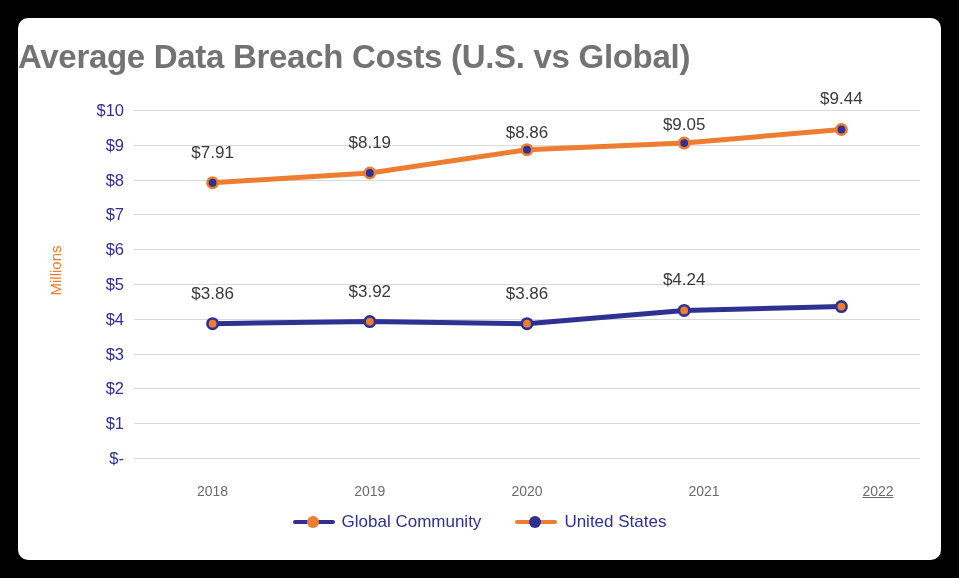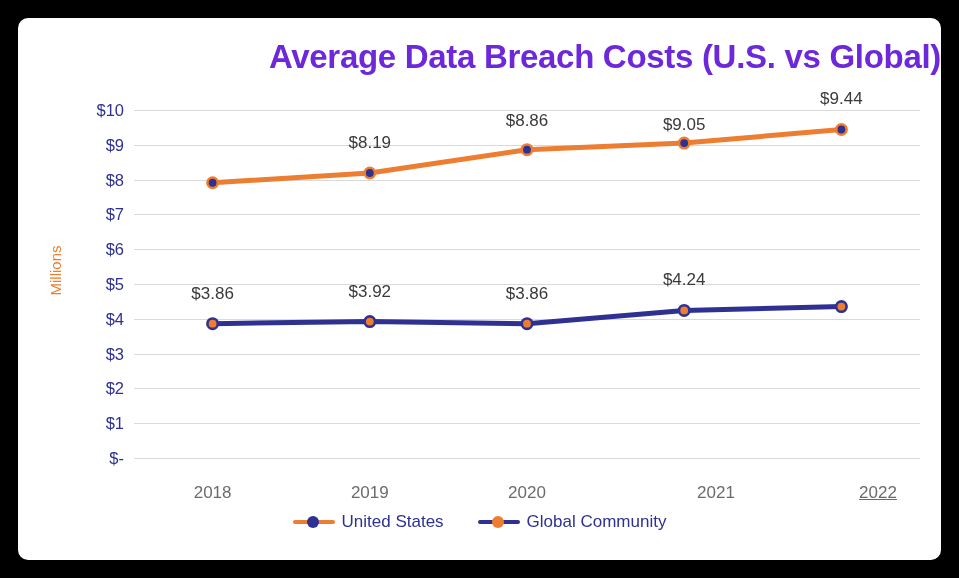--- a/index.html
+++ b/index.html
@@ -33,24 +33,24 @@
     border-radius: 10px;
     overflow: hidden;
   }
 
   
   #chart-title {
     position: absolute;
     left: 0;
     top: 20px;
     width: 923px;
-    text-align: right;
+    text-align: left;
     font-size: 33px;
     font-weight: bold;
-    color: #6d28d9;
+    color: #737373;
     letter-spacing: -0.3px;
     white-space: nowrap;
   }
 
   
   #axis-title-millions {
     position: absolute;
     left: -23px;
     top: 244px;
     width: 120px;
@@ -105,21 +105,21 @@
     top: 465px;
     width: 786px;
     height: 26px;
   }
   .xtick {
     position: absolute;
     top: 0;
     width: 90px;
     margin-left: -45px;
     text-align: center;
-    font-size: 17px;
+    font-size: 14px;
     color: #6b6b6b;
     white-space: nowrap;
   }
 
   
   #series-svg {
     position: absolute;
     left: 0;
     top: 0;
     width: 923px;
@@ -231,43 +231,44 @@
         <circle cx="351.79999999999995" cy="154.988" r="5.2" fill="#2E3192" stroke="#ED7D31" stroke-width="2.6"></circle>
         <circle cx="509" cy="131.67200000000003" r="5.2" fill="#2E3192" stroke="#ED7D31" stroke-width="2.6"></circle>
         <circle cx="666.1999999999999" cy="125.05999999999999" r="5.2" fill="#2E3192" stroke="#ED7D31" stroke-width="2.6"></circle>
         <circle cx="823.4" cy="111.48800000000001" r="5.2" fill="#2E3192" stroke="#ED7D31" stroke-width="2.6"></circle>
       </svg>
 
     <div id="x-axis-labels">
         <div class="xtick" style="left: 78.6px;">2018</div>
         <div class="xtick" style="left: 235.8px;">2019</div>
         <div class="xtick" style="left: 393px;">2020</div>
-        <div class="xtick" style="left: 582px;">2021</div>
+        <div class="xtick" style="left: 570px;">2021</div>
         <div class="xtick" style="left: 744px; text-decoration: underline;">2022</div>
       </div>
 
     <div id="legend">
+        <div class="legend-item">
+          <span class="legend-marker">
+            <span class="lm-line" style="background: rgb(46, 49, 146);"></span>
+            <span class="lm-dot" style="background: rgb(237, 125, 49);"></span>
+          </span>
+          <span class="legend-label">Global Community</span>
+        </div>
         <div class="legend-item">
           <span class="legend-marker">
             <span class="lm-line" style="background: rgb(237, 125, 49);"></span>
             <span class="lm-dot" style="background: rgb(46, 49, 146);"></span>
           </span>
           <span class="legend-label">United States</span>
         </div>
-        <div class="legend-item">
-          <span class="legend-marker">
-            <span class="lm-line" style="background: rgb(46, 49, 146);"></span>
-            <span class="lm-dot" style="background: rgb(237, 125, 49);"></span>
-          </span>
-          <span class="legend-label">Global Community</span>
-        </div>
       </div>
 
   <div class="datalabel" style="left: 194.6px; top: 265.672px;">$3.86</div>
       <div class="datalabel" style="left: 351.8px; top: 263.584px;">$3.92</div>
       <div class="datalabel" style="left: 509px; top: 265.672px;">$3.86</div>
       <div class="datalabel" style="left: 666.2px; top: 252.448px;">$4.24</div>
+      <div class="datalabel" style="left: 194.6px; top: 124.732px;">$7.91</div>
       <div class="datalabel" style="left: 351.8px; top: 114.988px;">$8.19</div>
-      <div class="datalabel" style="left: 509px; top: 93px;">$8.86</div>
+      <div class="datalabel" style="left: 509px; top: 105px;">$8.86</div>
       <div class="datalabel" style="left: 666.2px; top: 85.06px; margin-top: 12px;">$9.05</div>
       <div class="datalabel" style="left: 823.4px; top: 71.488px;">$9.44</div>
     </div>
 </div>
 
 </body></html>

